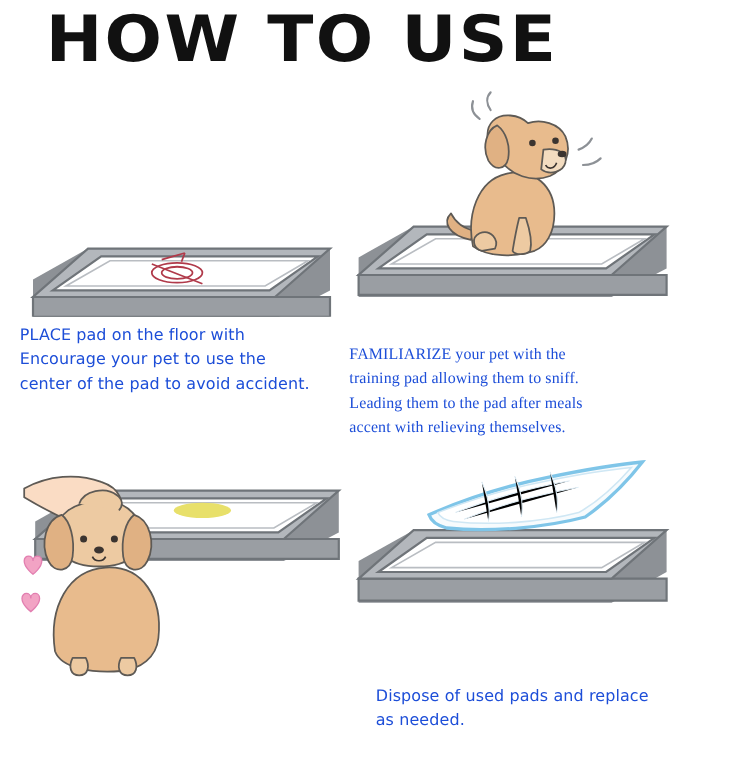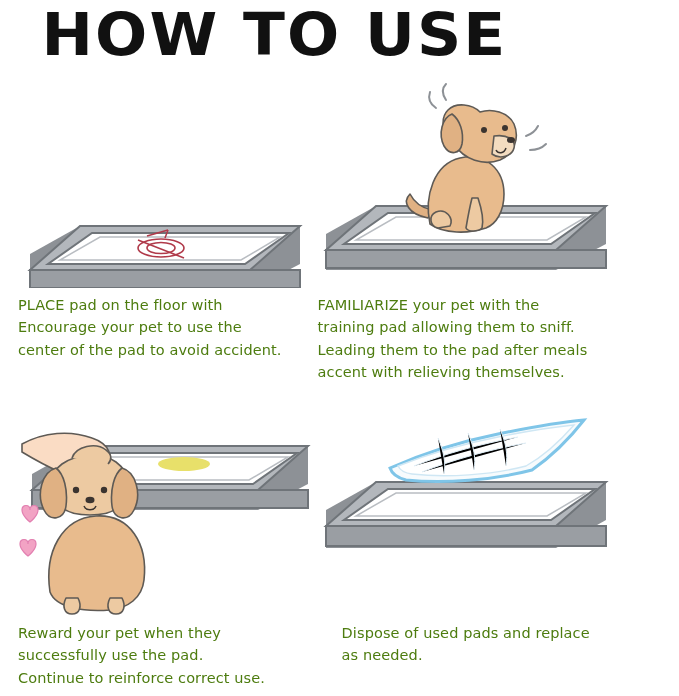--- a/index.html
+++ b/index.html
@@ -45,27 +45,27 @@
     padding: 0 18px;
     box-sizing: border-box;
   }
   .art {
     position: relative;
     height: 210px;
   }
   .caption {
     font-size: 14.5px;
     line-height: 1.55;
-    color: #4d7c0f;
+    color: #1d4ed8;
     letter-spacing: 0.1px;
   }
   .cap-line { display: block; white-space: nowrap; }
   
   .c1 .caption { margin-top: 6px; }
-  .c2 .caption { margin-top: 6px; }
+  .c2 .caption { margin-top: 23px; font-family: Liberation Serif, serif; }
   .c3 .caption { margin-top: 4px; }
   .c4 .caption { margin-top: 4px; margin-left: 24px; }
 
   svg { display: block; }
   .art svg { position: absolute; }
 </style>
 </head>
 <body>
 
 <div class="page">
@@ -189,25 +189,20 @@
             <circle cx="86" cy="88" r="3.2"></circle>
             <ellipse cx="72" cy="98" rx="4.5" ry="3.2"></ellipse>
           </g>
           <path d="M66 104 C68 109 76 109 78 104" stroke="#3b3430" stroke-width="1.5" fill="none"></path>
 
           <g fill="#f2a3c4" stroke="#e27fb0" stroke-width="1.2">
             <path d="M12 108 C12 102 4 102 4 108 C4 114 12 120 12 120 C12 120 20 114 20 108 C20 102 12 102 12 108 Z"></path>
             <path d="M10 142 C10 136 2 136 2 142 C2 148 10 154 10 154 C10 154 18 148 18 142 C18 136 10 136 10 142 Z"></path>
           </g>
         </svg>
-      </div>
-      <div class="caption">
-        <span class="cap-line">Reward your pet when they</span>
-        <span class="cap-line">successfully use the pad.</span>
-        <span class="cap-line">Continue to reinforce correct use.</span>
       </div>
     </div>
 
     <div class="cell c4">
       <div class="art">
         <svg width="320" height="210" viewBox="0 0 320 210">
 
           <path d="M8 116 L8 102 L58 74 L288 74 L288 112 L238 140 L8 140 Z" fill="#8d9196"></path>
           <path d="M8 118 L288 118 L288 138 L8 138 Z" fill="#9a9ea3" stroke="#6f7479" stroke-width="2"></path>
           <polygon points="58,74 288,74 238,118 8,118" fill="#b3b7bc" stroke="#6f7479" stroke-width="2"></polygon>

